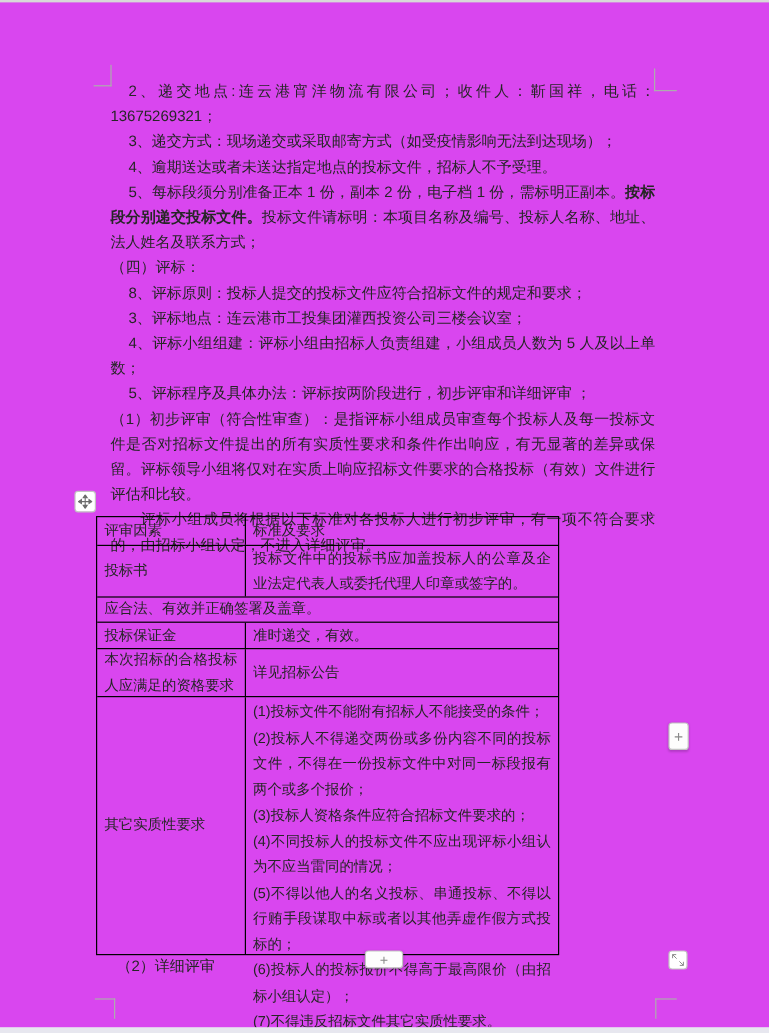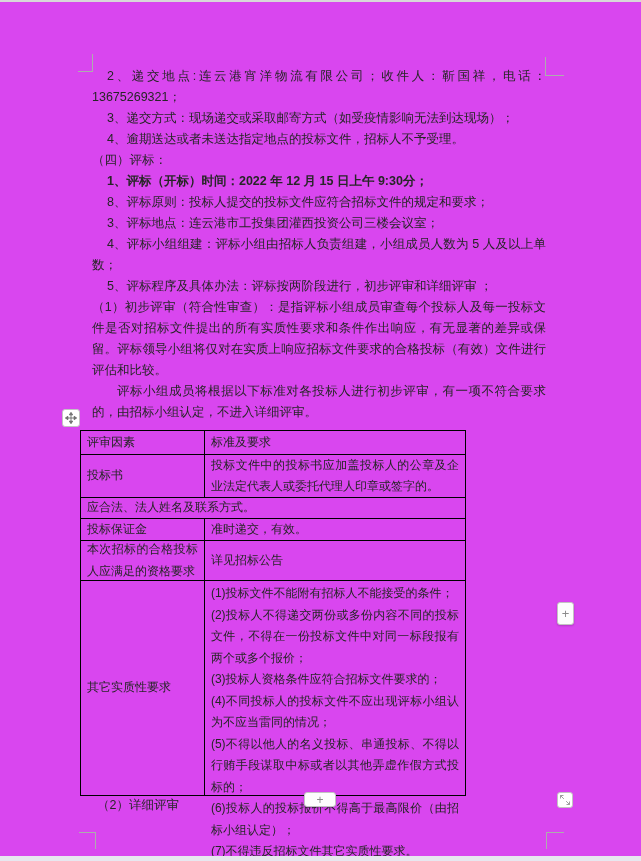--- a/index.html
+++ b/index.html
@@ -62,41 +62,41 @@
 
   <div class="mark tl"></div>
   <div class="mark tr"></div>
   <div class="mark bl"></div>
   <div class="mark br"></div>
 
   <div class="body-text">
     <p class="ind1">2、递交地点:连云港宵洋物流有限公司；收件人：靳国祥，电话：13675269321；</p>
     <p class="ind1">3、递交方式：现场递交或采取邮寄方式（如受疫情影响无法到达现场）；</p>
     <p class="ind1">4、逾期送达或者未送达指定地点的投标文件，招标人不予受理。</p>
+    <p class="ind1"><span>5、每标段须分别准备正本 1 份，副本 2 份，电子档 1 份，需标明正副本。</span><span class="bold">按标段分别递交投标文件。</span><span>投标文件请标明：本项目名称及编号、投标人名称、地址、法人姓名及联系方式；</span></p>
     <p>（四）评标：</p>
-    <p class="ind1 bold">1、评标（开标）时间：2022 年 12 月 15 日上午 9:30分；</p>
     <p class="ind1">8、评标原则：投标人提交的投标文件应符合招标文件的规定和要求；</p>
     <p class="ind1">3、评标地点：连云港市工投集团灌西投资公司三楼会议室；</p>
     <p class="ind1">4、评标小组组建：评标小组由招标人负责组建，小组成员人数为 5 人及以上单数；</p>
     <p class="ind1">5、评标程序及具体办法：评标按两阶段进行，初步评审和详细评审 ；</p>
     <p>（1）初步评审（符合性审查）：是指评标小组成员审查每个投标人及每一投标文件是否对招标文件提出的所有实质性要求和条件作出响应，有无显著的差异或保留。评标领导小组将仅对在实质上响应招标文件要求的合格投标（有效）文件进行评估和比较。</p>
     <p class="ind2">评标小组成员将根据以下标准对各投标人进行初步评审，有一项不符合要求的，由招标小组认定，不进入详细评审。</p>
   </div>
 
   <div class="doc-table">
     <div class="trow h-head">
       <div class="tc c1">评审因素</div>
       <div class="tc c2">标准及要求</div>
     </div>
     <div class="trow h-r1">
       <div class="tc c1">投标书</div>
       <div class="tc c2">投标文件中的投标书应加盖投标人的公章及企业法定代表人或委托代理人印章或签字的。</div>
     </div>
     <div class="trow h-r2">
-      <div class="tc c2">应合法、法人姓名及联系方式。</div>
+      <div class="tc c2">应合法、有效并正确签署及盖章。</div>
     </div>
     <div class="trow h-r3">
       <div class="tc c1">投标保证金</div>
       <div class="tc c2">准时递交，有效。</div>
     </div>
     <div class="trow h-r4">
       <div class="tc c1">本次招标的合格投标人应满足的资格要求</div>
       <div class="tc c2">详见招标公告</div>
     </div>
     <div class="trow h-r5">

